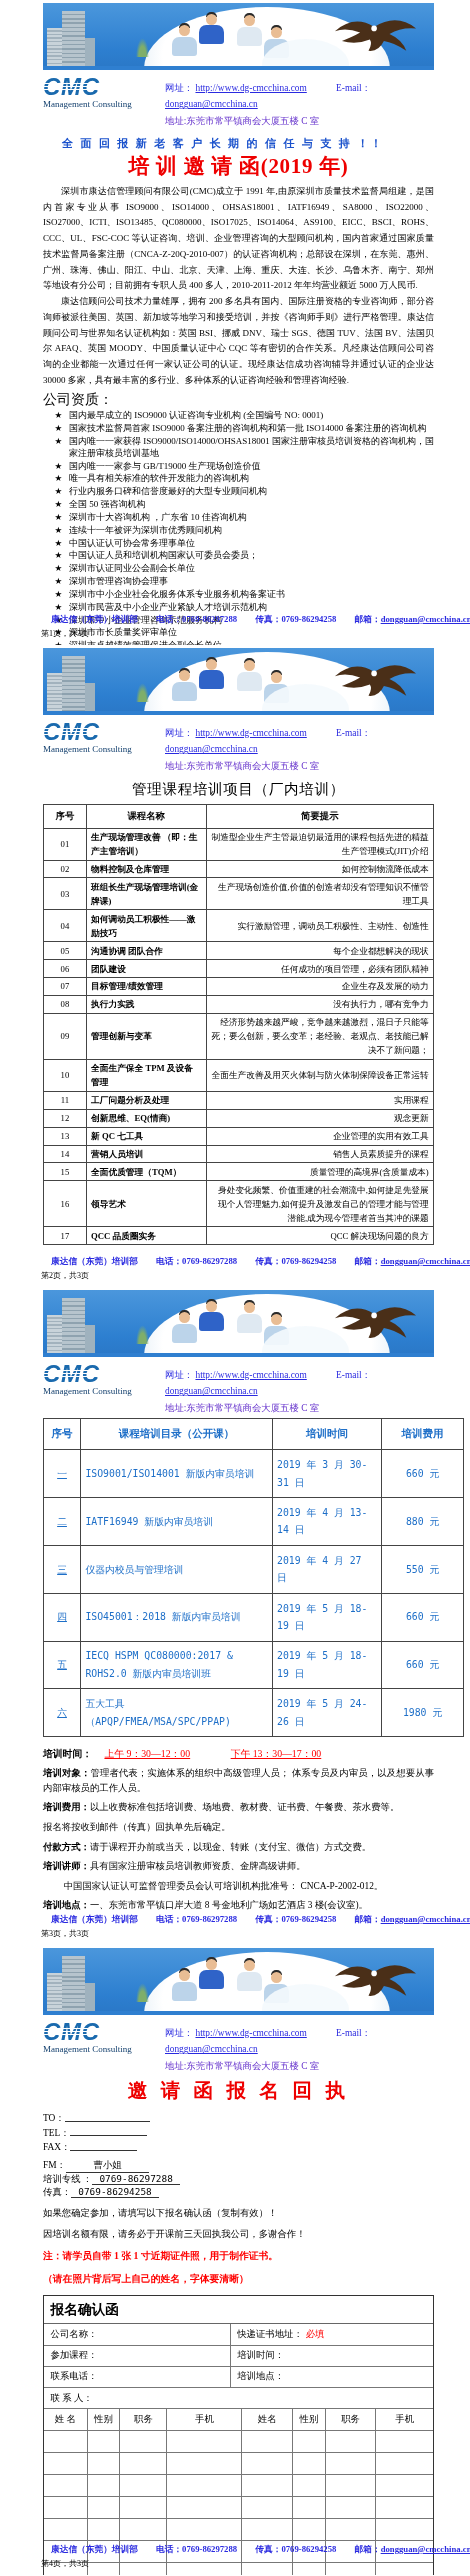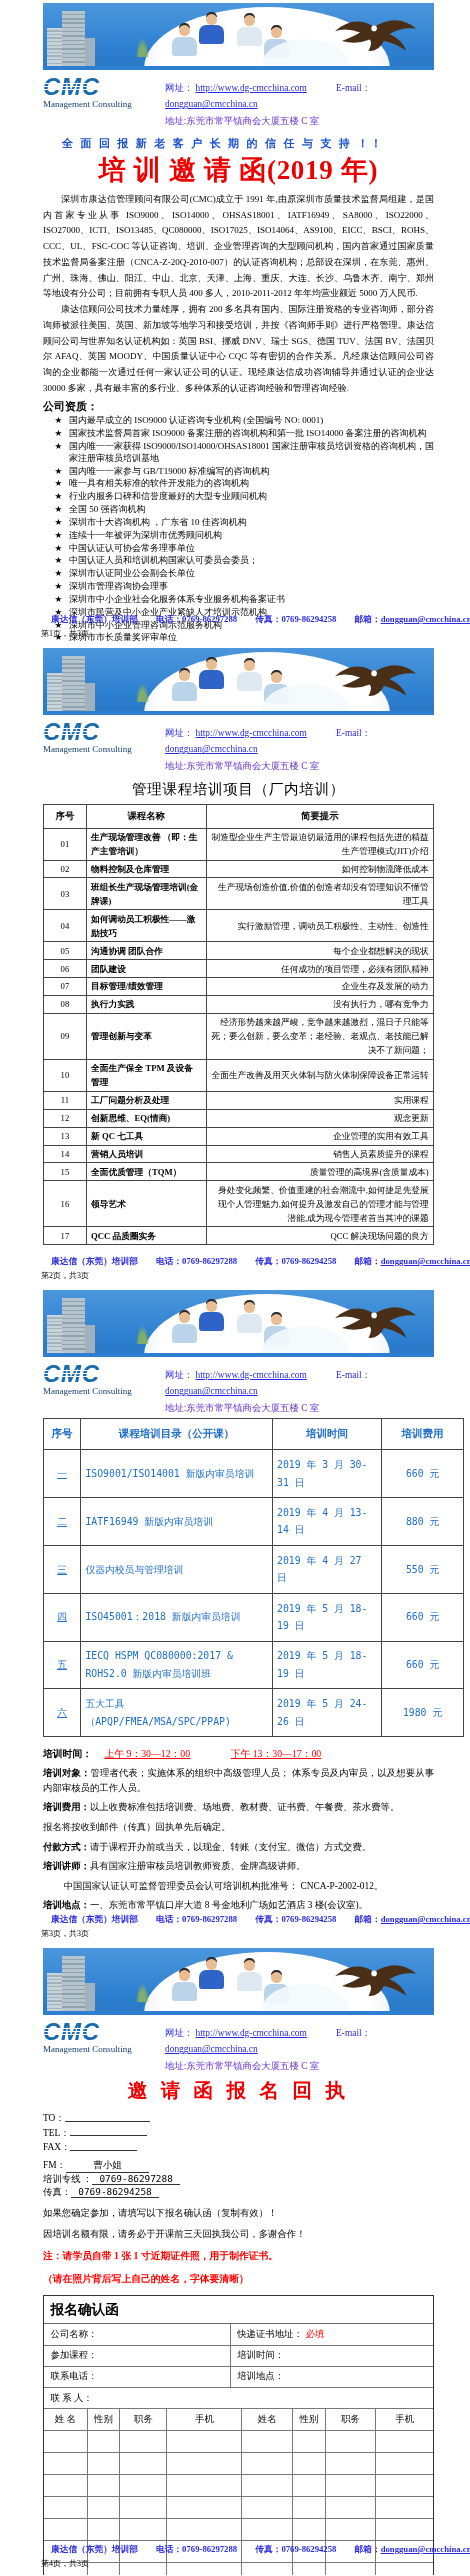--- a/index.html
+++ b/index.html
@@ -29,23 +29,23 @@
   .cmc-word{position:relative;display:inline-block;font-family:"Liberation Sans","DejaVu Sans",sans-serif;font-weight:bold;font-style:italic;font-size:24px;line-height:22px;color:#1a6aae;letter-spacing:0.7px;}
   .cmc-word::after{content:"";position:absolute;left:-1.4px;right:-1.4px;top:5px;height:11px;background:repeating-linear-gradient(180deg,rgba(255,255,255,0) 0 2.2px,#ffffff 2.2px 2.9px);}
   .cmc-sub{font-size:9px;color:#14406e;margin-top:0.7px;}
   .hdr-info{flex:1;padding-top:3.6px;font-size:9.4px;line-height:1.75;}
   .hdr-lab{color:#2a2ae0;}
   .hdr-link{color:#2a2ae0;text-decoration:underline;}
   .hdr-addr{color:#6633cc;}
 
   
   .slogan{color:#1b52cc;font-weight:bold;font-size:11px;letter-spacing:2.2px;margin:6.5px 0 0.7px 19px;font-family:"Liberation Sans","DejaVu Sans",sans-serif;}
-  .big-title{color:#ee0000;font-size:27px;font-weight:bold;text-align:center;letter-spacing:0.7px;margin:0.7px 0 4.3px;}
+  .big-title{color:#ee0000;font-size:21px;font-weight:bold;text-align:center;letter-spacing:0.7px;margin:0.7px 0 4.3px;}
   .para{font-size:9px;line-height:1.75;text-align:justify;text-indent:2em;margin:0;}
-  .quals-title{font-size:11px;font-weight:bold;margin:2.2px 0 0.7px;}
+  .quals-title{font-size:14px;font-weight:normal;margin:2.2px 0 0.7px;}
   .qual-line{font-size:9px;line-height:1.36;padding-left:11.6px;display:flex;gap:6.5px;align-items:baseline;}
   .star{font-family:"DejaVu Sans",sans-serif;font-size:8.7px;}
 
   
   .pg-footer{position:absolute;left:41px;right:36px;bottom:5.8px;}
   .f-line{font-size:8.7px;color:#2a2ae0;font-weight:bold;white-space:nowrap;padding-left:10px;}
   .f-line .gap{display:inline-block;width:16px;}
   .f-link{color:#2a2ae0;text-decoration:underline;}
   .f-page{font-size:8px;color:#000;font-weight:normal;margin-top:2.2px;}
 
@@ -167,21 +167,21 @@
       <div class="qual-line">
         <span class="star">★</span>
         <span>国家技术监督局首家 ISO9000 备案注册的咨询机构和第一批 ISO14000 备案注册的咨询机构</span>
       </div>
       <div class="qual-line">
         <span class="star">★</span>
         <span>国内唯一一家获得 ISO9000/ISO14000/OHSAS18001 国家注册审核员培训资格的咨询机构，国家注册审核员培训基地</span>
       </div>
       <div class="qual-line">
         <span class="star">★</span>
-        <span>国内唯一一家参与 GB/T19000 标准编写的咨询机构</span>
+        <span>国内唯一一家参与 GB/T19000 生产现场创造价值</span>
       </div>
       <div class="qual-line">
         <span class="star">★</span>
         <span>唯一具有相关标准的软件开发能力的咨询机构</span>
       </div>
       <div class="qual-line">
         <span class="star">★</span>
         <span>行业内服务口碑和信誉度最好的大型专业顾问机构</span>
       </div>
       <div class="qual-line">

